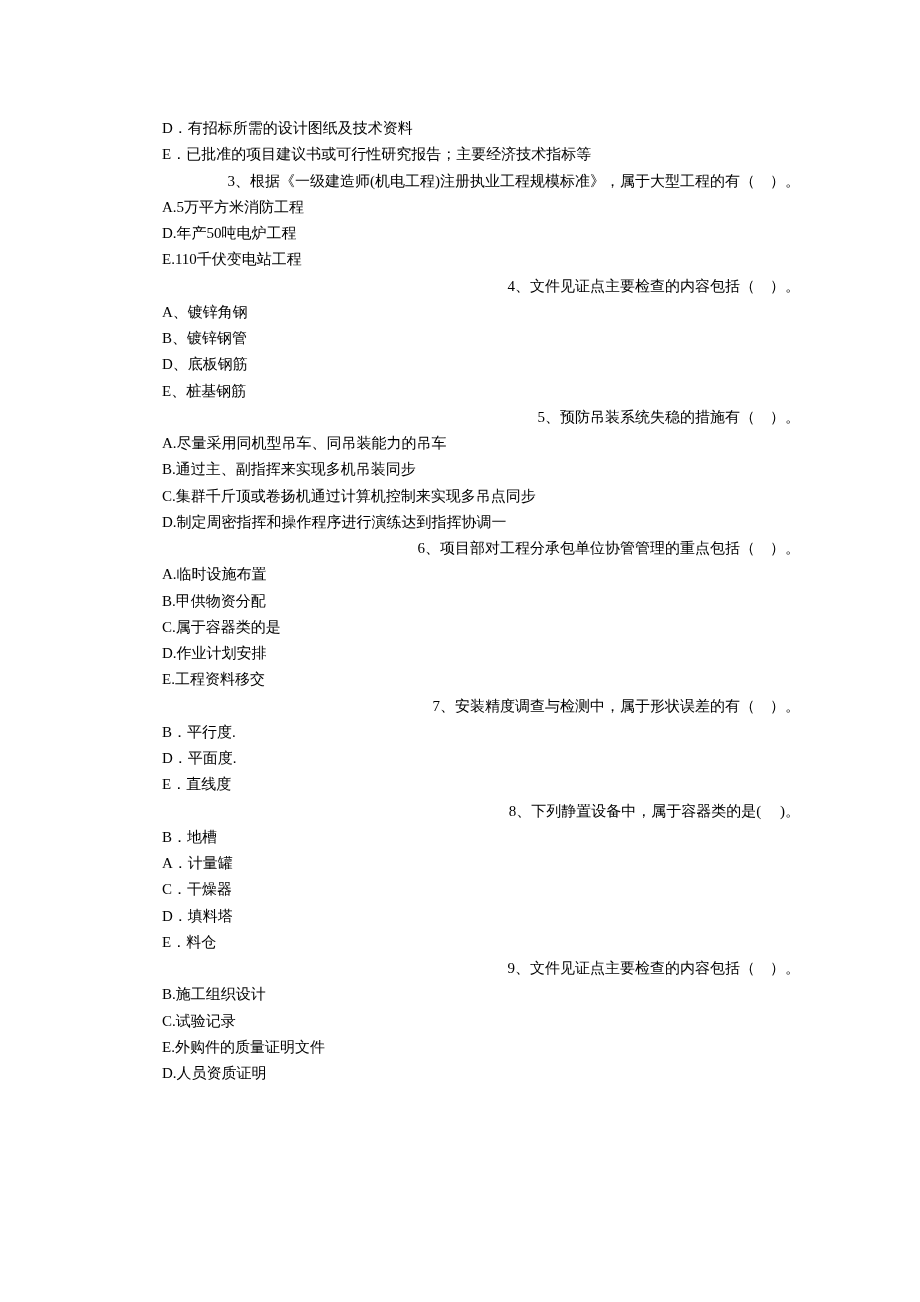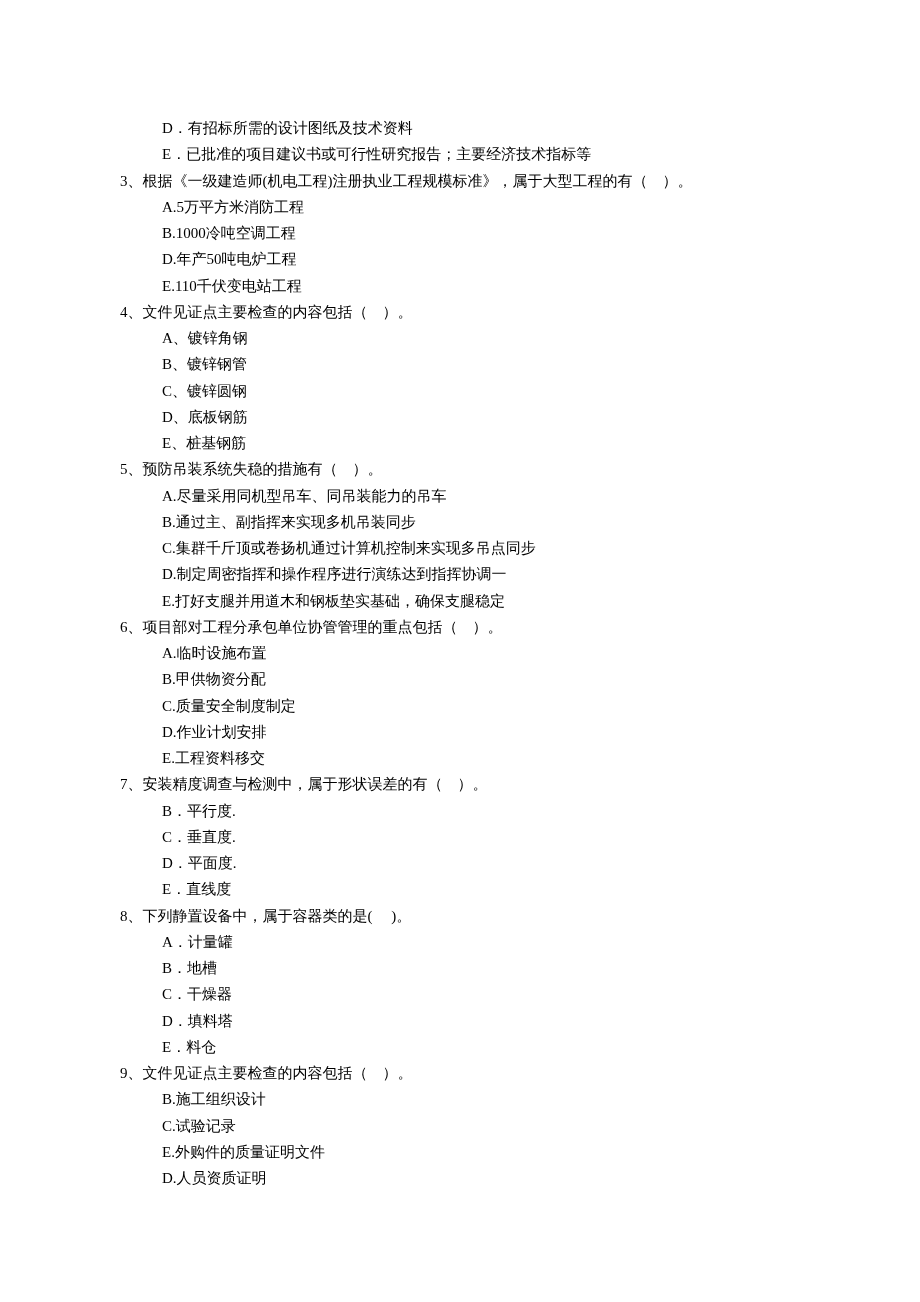--- a/index.html
+++ b/index.html
@@ -17,66 +17,63 @@
   }
   .line {
     line-height: 1.75;
     white-space: pre;
   }
   .option {
     padding-left: 42px;
   }
   .question {
     padding-left: 0;
+    text-align: right;
   }
 </style>
 </head>
 <body>
 
 <div class="page">
 
   <div class="line option">D．有招标所需的设计图纸及技术资料</div>
   <div class="line option">E．已批准的项目建议书或可行性研究报告；主要经济技术指标等</div>
 
   <div class="line question"><span>3</span>、<span>根据《一级建造师(机电工程)注册执业工程规模标准》，属于大型工程的有（    ）。</span></div>
   <div class="line option">A.5万平方米消防工程</div>
-  <div class="line option">B.1000冷吨空调工程</div>
   <div class="line option">D.年产50吨电炉工程</div>
   <div class="line option">E.110千伏变电站工程</div>
 
   <div class="line question"><span>4</span>、<span>文件见证点主要检查的内容包括（    ）。</span></div>
   <div class="line option">A、镀锌角钢</div>
   <div class="line option">B、镀锌钢管</div>
-  <div class="line option">C、镀锌圆钢</div>
   <div class="line option">D、底板钢筋</div>
   <div class="line option">E、桩基钢筋</div>
 
   <div class="line question"><span>5</span>、<span>预防吊装系统失稳的措施有（    ）。</span></div>
   <div class="line option">A.尽量采用同机型吊车、同吊装能力的吊车</div>
   <div class="line option">B.通过主、副指挥来实现多机吊装同步</div>
   <div class="line option">C.集群千斤顶或卷扬机通过计算机控制来实现多吊点同步</div>
   <div class="line option">D.制定周密指挥和操作程序进行演练达到指挥协调一</div>
-  <div class="line option">E.打好支腿并用道木和钢板垫实基础，确保支腿稳定</div>
 
   <div class="line question"><span>6</span>、<span>项目部对工程分承包单位协管管理的重点包括（    ）。</span></div>
   <div class="line option">A.临时设施布置</div>
   <div class="line option">B.甲供物资分配</div>
-  <div class="line option">C.质量安全制度制定</div>
+  <div class="line option">C.属于容器类的是</div>
   <div class="line option">D.作业计划安排</div>
   <div class="line option">E.工程资料移交</div>
 
   <div class="line question"><span>7</span>、<span>安装精度调查与检测中，属于形状误差的有（    ）。</span></div>
   <div class="line option">B．平行度.</div>
-  <div class="line option">C．垂直度.</div>
   <div class="line option">D．平面度.</div>
   <div class="line option">E．直线度</div>
 
   <div class="line question"><span>8</span>、<span>下列静置设备中，属于容器类的是(     )。</span></div>
+  <div class="line option">B．地槽</div>
   <div class="line option">A．计量罐</div>
-  <div class="line option">B．地槽</div>
   <div class="line option">C．干燥器</div>
   <div class="line option">D．填料塔</div>
   <div class="line option">E．料仓</div>
 
   <div class="line question"><span>9</span>、<span>文件见证点主要检查的内容包括（    ）。</span></div>
   <div class="line option">B.施工组织设计</div>
   <div class="line option">C.试验记录</div>
   <div class="line option">E.外购件的质量证明文件</div>
   <div class="line option">D.人员资质证明</div>
 

